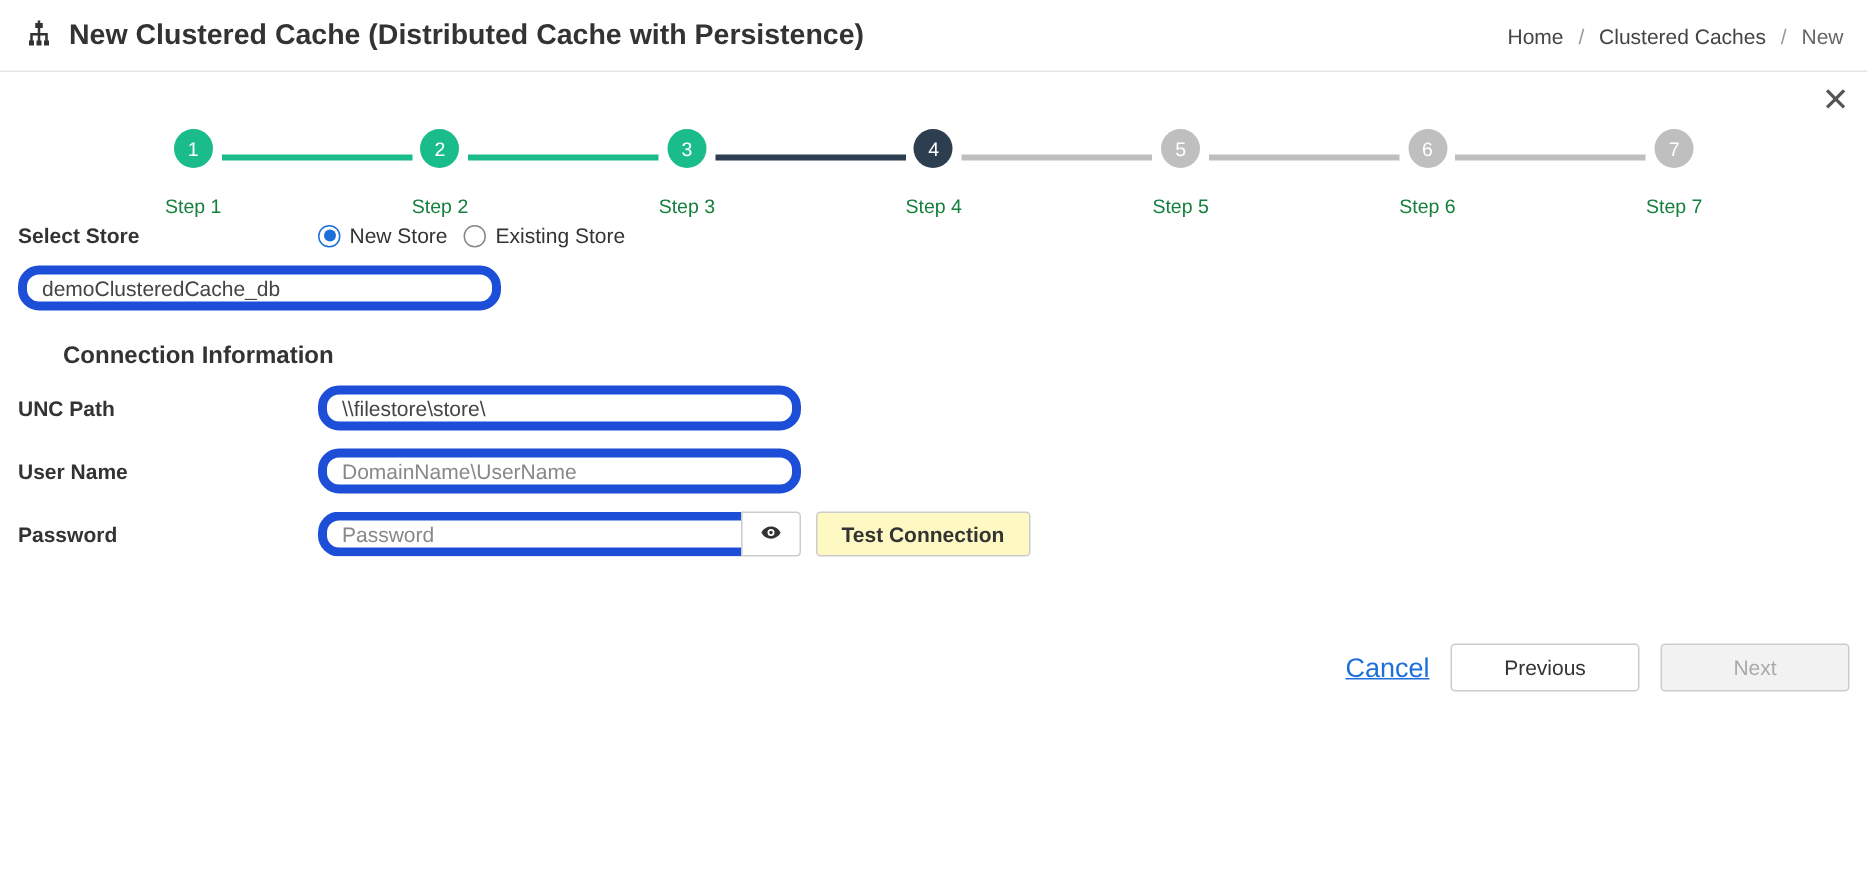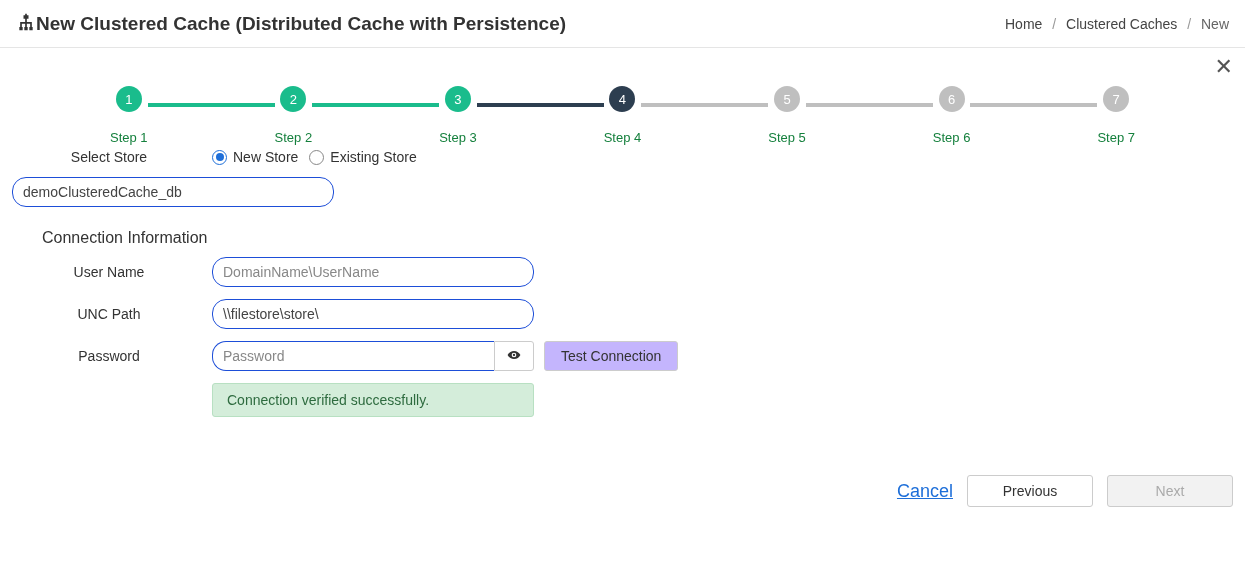--- a/index.html
+++ b/index.html
@@ -1,18 +1,18 @@
 <!DOCTYPE html>
 <html><head>
 <meta charset="utf-8">
 <style>
 *{box-sizing:border-box;margin:0;padding:0;font-family:"Segoe UI",Arial,sans-serif}
 body{background:#fff;color:#333;font-size:14px}
 .header{display:flex;align-items:center;justify-content:space-between;padding:12px 16px;border-bottom:1px solid #e5e5e5}
-.header-left{display:flex;align-items:center;}
+.header-left{display:flex;align-items:center;gap:10px}
 .title{font-size:19px;font-weight:600;color:#333}
 .breadcrumb{font-size:14px;color:#666}
 .breadcrumb a{color:#444;text-decoration:none;cursor:pointer}
 .breadcrumb .sep{margin:0 6px;color:#999}
 .content{padding:0 12px}
 .close-row{display:flex;justify-content:flex-end;padding:8px 12px 0 0}
 .close-btn{font-size:22px;color:#555;cursor:pointer;background:none;border:none;line-height:1}
 .stepper{display:flex;align-items:center;padding:8px 110px 4px 110px}
 .step{display:flex;flex-direction:column;align-items:center;position:relative}
 .circle{width:26px;height:26px;border-radius:50%;display:flex;align-items:center;justify-content:center;color:#fff;font-size:13px;font-weight:500}
@@ -22,34 +22,34 @@
 .line{flex:1;height:4px;margin-top:-22px}
 .l-done{background:#1abc8c}
 .l-dark{background:#2d3e50}
 .l-future{background:#bfbfbf}
 .step-label{margin-top:18px;font-size:13px;color:#15803d}
 .section-title{font-size:22px;font-weight:600;padding:14px 0 10px 2px;border-bottom:1px solid #e5e5e5;margin-bottom:14px}
 .intro{font-size:14px;color:#333;margin-bottom:18px;padding-left:2px}
 .intro .note{color:#c0392b;font-style:italic}
 .form{max-width:760px}
 .row{display:flex;align-items:center;margin-bottom:12px}
-.label{width:200px;text-align:center;padding-right:6px;font-weight:400;font-size:14px;color:#333}
+.label{width:200px;text-align:left;padding-right:6px;font-weight:700;font-size:14px;color:#333}
 .field{flex:0 0 322px;display:flex;align-items:center;gap:11px}
 .radio-item{display:flex;align-items:center;gap:6px;font-size:14px;cursor:pointer}
 .radio{width:15px;height:15px;border:1.5px solid #888;border-radius:50%;display:inline-flex;align-items:center;justify-content:center}
 .radio.checked{border-color:#1e6fd9}
 .radio.checked::after{content:"";width:8px;height:8px;border-radius:50%;background:#1e6fd9}
-.input{width:322px;height:30px;border:1px solid #1d4ed8;border-radius:14px;padding:0 10px;font-size:14px;color:#444;background:#fff}
+.input{width:322px;height:30px;border:6px solid #1d4ed8;border-radius:14px;padding:0 10px;font-size:14px;color:#444;background:#fff}
 .input::placeholder{color:#888}
-.sub-title{font-size:16px;font-weight:400;padding:10px 0 10px 30px}
+.sub-title{font-size:16px;font-weight:700;padding:10px 0 10px 30px}
 .pw-wrap{display:flex;width:322px}
 .pw-wrap .input{flex:1;border-top-right-radius:0;border-bottom-right-radius:0;border-right:none;width:auto}
 .eye-btn{width:40px;height:30px;border:1px solid #ccc;border-top-right-radius:3px;border-bottom-right-radius:3px;background:#fff;display:flex;align-items:center;justify-content:center;cursor:pointer}
 .eye-btn svg{width:14px;height:14px;fill:#333}
-.test-btn{height:30px;padding:0 16px;margin-left:10px;border:1px solid #ccc;background:#c4b5fd;border-radius:3px;font-size:14px;font-weight:400;color:#333;cursor:pointer}
+.test-btn{height:30px;padding:0 16px;margin-left:10px;border:1px solid #ccc;background:#fef9c3;border-radius:3px;font-size:14px;font-weight:700;color:#333;cursor:pointer}
 .alert{width:322px;background:#d4edda;border:1px solid #b8e0c2;border-radius:3px;padding:8px 14px;color:#2e6b3f;font-size:14px}
 .footer{display:flex;justify-content:flex-end;align-items:center;gap:14px;padding:18px 12px 12px;margin-top:40px}
 .link-btn{color:#1e6fd9;text-decoration:underline;font-size:18px;background:none;border:none;cursor:pointer}
 .btn{width:126px;height:32px;border:1px solid #ccc;border-radius:3px;background:#fff;font-size:14px;color:#333;cursor:pointer}
 .btn.disabled{background:#f2f2f2;color:#aaa;cursor:default}
 .sitemap-icon svg{width:20px;height:20px;fill:#333}
 </style>
 </head>
 <body>
 
@@ -131,48 +131,44 @@
       </div>
     </div>
 
     <div class="row">
       <input class="input" value="demoClusteredCache_db" style="">
     </div>
 
     <div class="sub-title">Connection Information</div>
 
     <div class="row">
-      <div class="label">User Name</div>
-      <input class="input" placeholder="DomainName\UserName" style="">
+      <div class="label">UNC Path</div>
+      <input class="input" value="\\filestore\store\" style="">
     </div>
 
     <div class="row">
-      <div class="label">UNC Path</div>
-      <input class="input" value="\\filestore\store\" style="">
+      <div class="label">User Name</div>
+      <input class="input" placeholder="DomainName\UserName" style="">
     </div>
 
     <div class="row">
       <div class="label">Password</div>
       <div class="pw-wrap">
         <input type="password" class="input" placeholder="Password" style="">
         <button class="eye-btn">
           <span>
             <svg viewBox="0 0 24 24">
                 <path d="M12 5C7 5 2.7 8.1 1 12c1.7 3.9 6 7 11 7s9.3-3.1 11-7c-1.7-3.9-6-7-11-7zm0 11a4 4 0 1 1 0-8 4 4 0 0 1 0 8zm0-6a2 2 0 1 0 0 4 2 2 0 0 0 0-4z"></path>
               </svg>
           </span>
         </button>
       </div>
       <button class="test-btn">Test Connection</button>
     </div>
 
-    <div class="row">
-      <div class="label"></div>
-      <div class="alert">Connection verified successfully.</div>
-    </div>
   </div>
 </div>
 
 <div class="footer">
   <button class="link-btn">Cancel</button>
   <button class="btn">Previous</button>
   <button class="btn disabled">Next</button>
 </div>
 
 </body></html>

